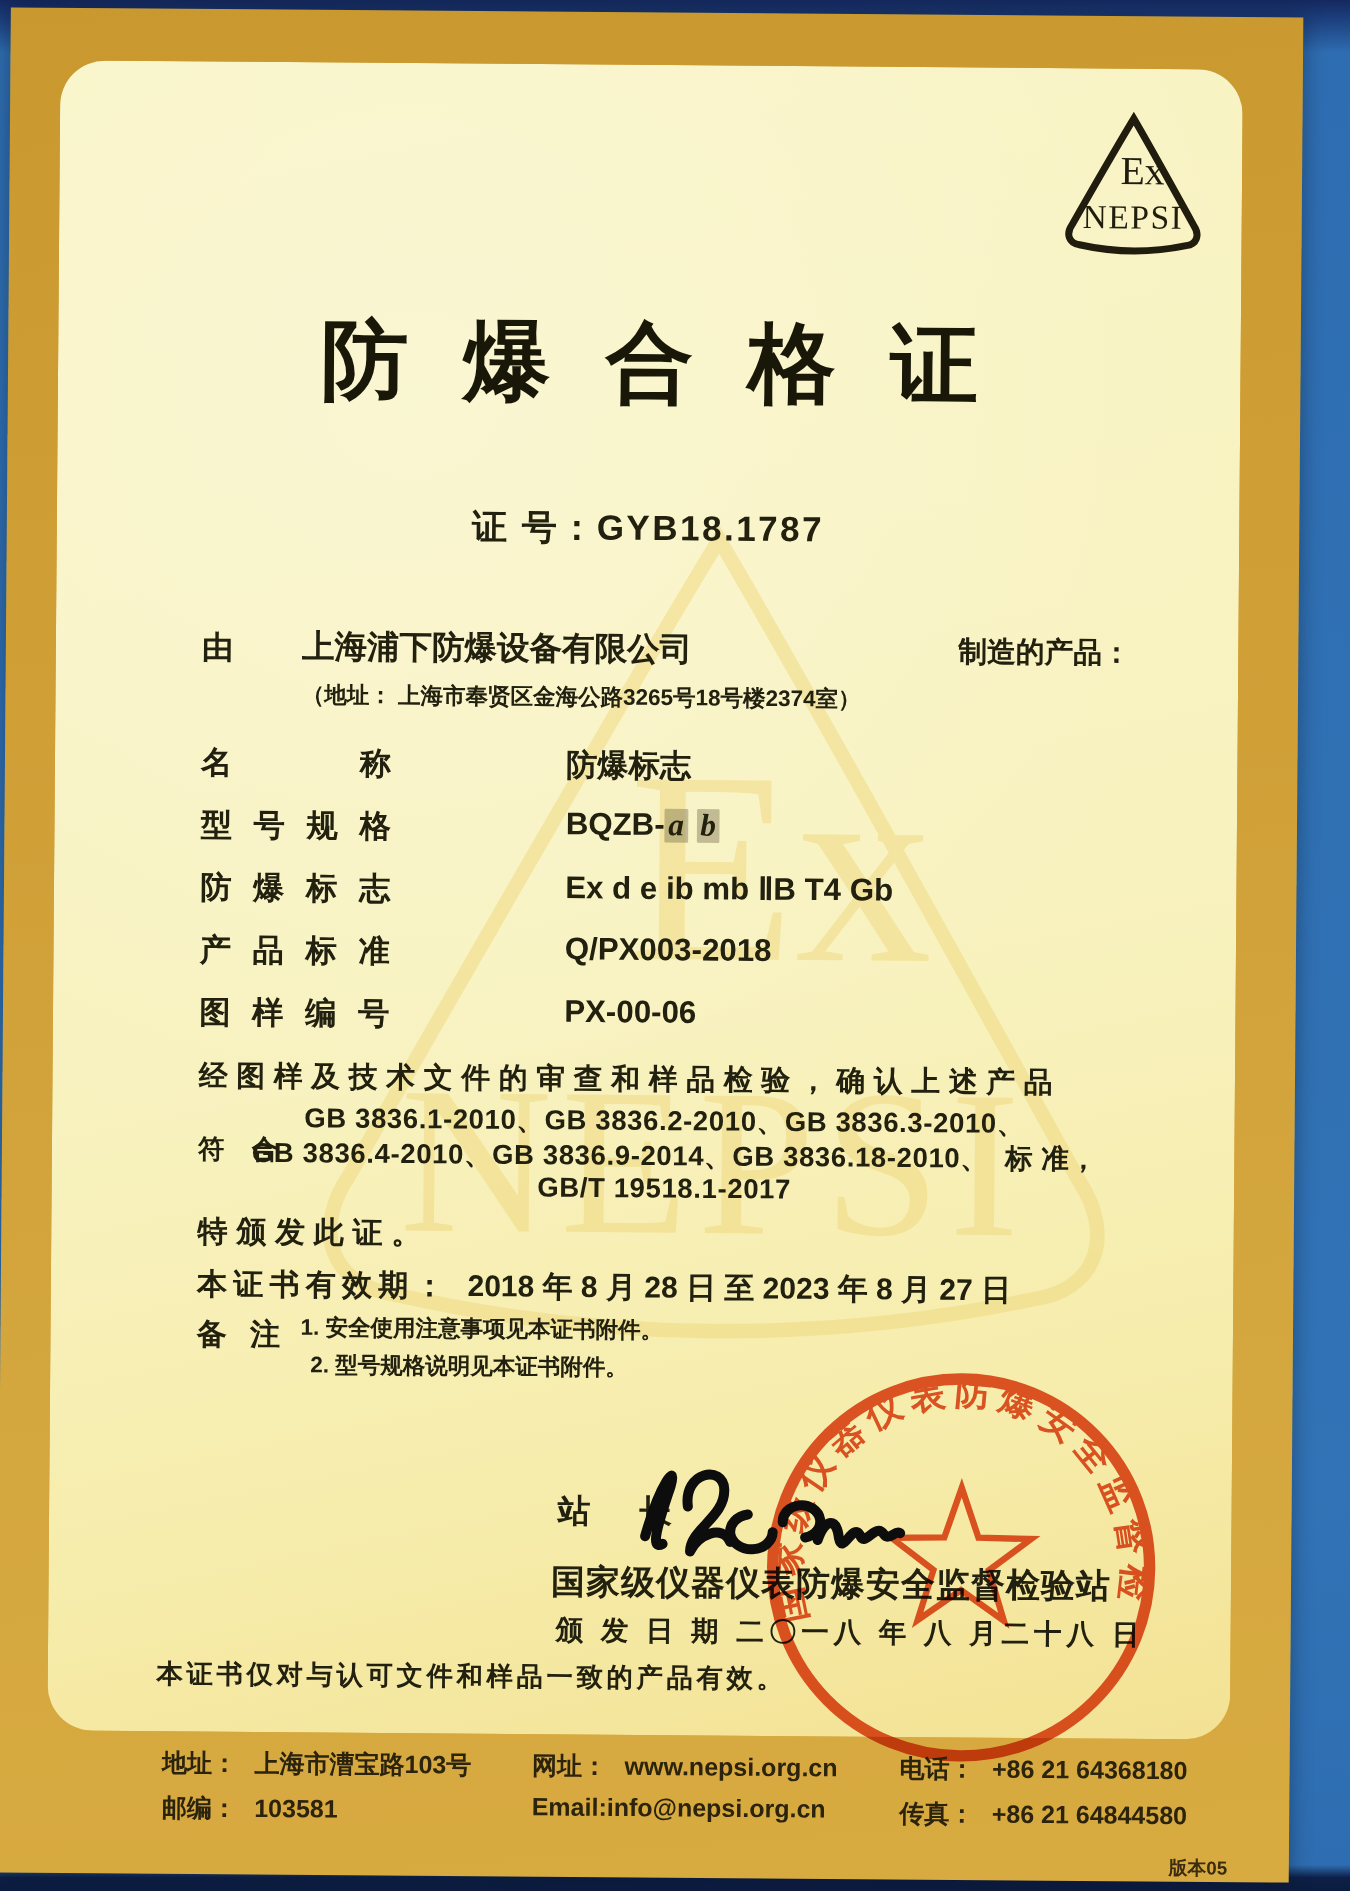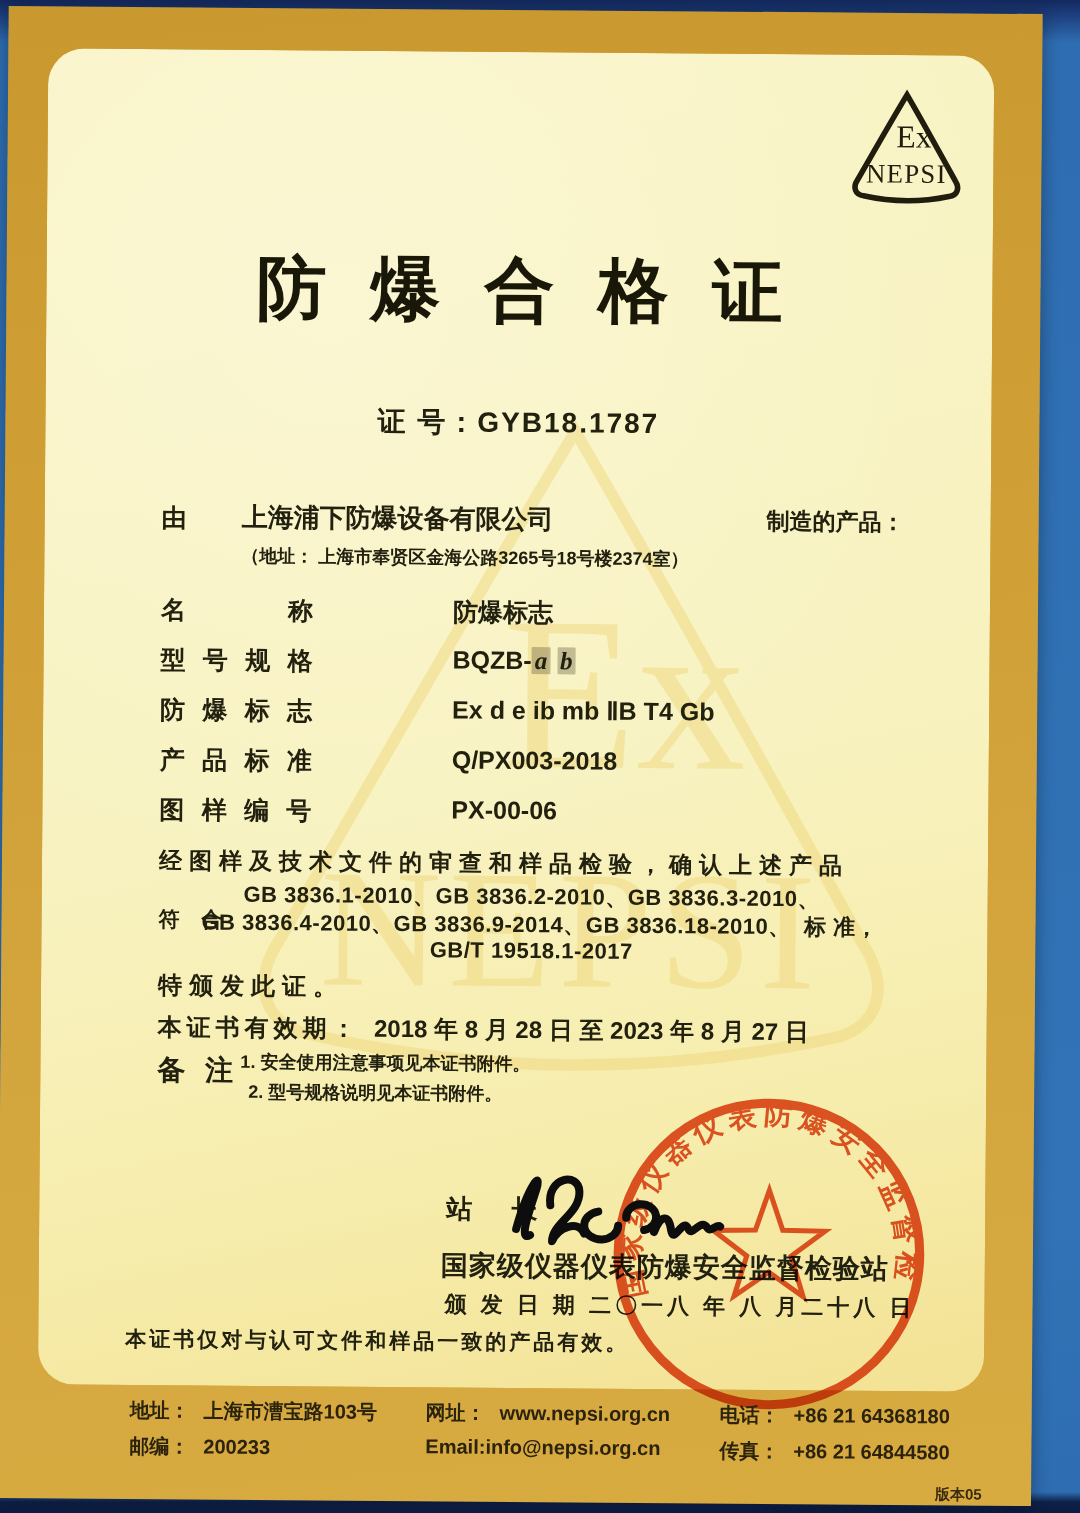--- a/index.html
+++ b/index.html
@@ -101,21 +101,21 @@
     <div class="abs ink b" style="left:117px;top:856px;font-size:21px;letter-spacing:8px">符 合</div>
     <div class="abs ink std-line" style="left:180px;top:830px;width:620px">GB 3836.1-2010、GB 3836.2-2010、GB 3836.3-2010、</div>
     <div class="abs ink std-line" style="left:160px;top:858px;width:620px"><span>GB 3836.4-2010、GB 3836.9-2014、GB 3836.18-2010、</span>&nbsp;&nbsp;<span>标 准，</span></div>
     <div class="abs ink std-line" style="left:180px;top:886px;width:620px">GB/T 19518.1-2017</div>
     <div class="abs ink b" style="left:117px;top:920px;font-size:24px;letter-spacing:7px">特颁发此证。</div>
 
     <div class="abs ink b" style="left:117px;top:962px;font-size:24px;white-space:nowrap">
       <span style="letter-spacing:5px">本证书有效期：</span>&nbsp;&nbsp;<span>2018 年 8 月 28 日 至 2023 年 8 月 27 日</span>
     </div>
 
-    <div class="abs ink b" style="left:117px;top:1002px;font-size:28px;letter-spacing:6px">备 注</div>
+    <div class="abs ink b" style="left:117px;top:1002px;font-size:24px;letter-spacing:6px">备 注</div>
     <div class="abs ink b" style="left:200px;top:1000px;font-size:18px">1. 安全使用注意事项见本证书附件。</div>
     <div class="abs ink b" style="left:208px;top:1030px;font-size:18px">2. 型号规格说明见本证书附件。</div>
 
     <div class="abs ink b" style="left:402px;top:1196px;font-size:27px;letter-spacing:1px">国家级仪器仪表防爆安全监督检验站</div>
     <div class="abs ink b" style="left:406px;top:1238px;font-size:22px;letter-spacing:4px">颁 发 日 期 二〇一八 年 八 月二十八 日</div>
 
     <div class="abs ink b" style="left:407px;top:1140px;font-size:26px;letter-spacing:16px">站 长</div>
 
     <svg class="abs stamp" style="left:558px;top:1028px;width:344px;height:344px" viewBox="0 0 340 340">
       <circle cx="170" cy="170" r="149" fill="none" stroke="#e04a1e" stroke-width="9"></circle>
@@ -137,21 +137,21 @@
     </svg>
 
     <div class="abs ink b" style="left:87px;top:1276px;font-size:21px;letter-spacing:3px">本证书仅对与认可文件和样品一致的产品有效。</div>
 
   </div>
 
   <div class="abs footer-line" style="left:132px;top:1390px">
     <span class="fl-label">地址：</span><span>上海市漕宝路103号</span>
   </div>
   <div class="abs footer-line" style="left:132px;top:1426px">
-    <span class="fl-label">邮编：</span><span>200233</span>
+    <span class="fl-label">邮编：</span><span>103581</span>
   </div>
 
   <div class="abs footer-line" style="left:428px;top:1390px">
     <span class="fl-label">网址：</span><span>www.nepsi.org.cn</span>
   </div>
   <div class="abs footer-line" style="left:428px;top:1426px">
     <span>Email:</span><span>info@nepsi.org.cn</span>
   </div>
 
   <div class="abs footer-line" style="left:722px;top:1390px">

